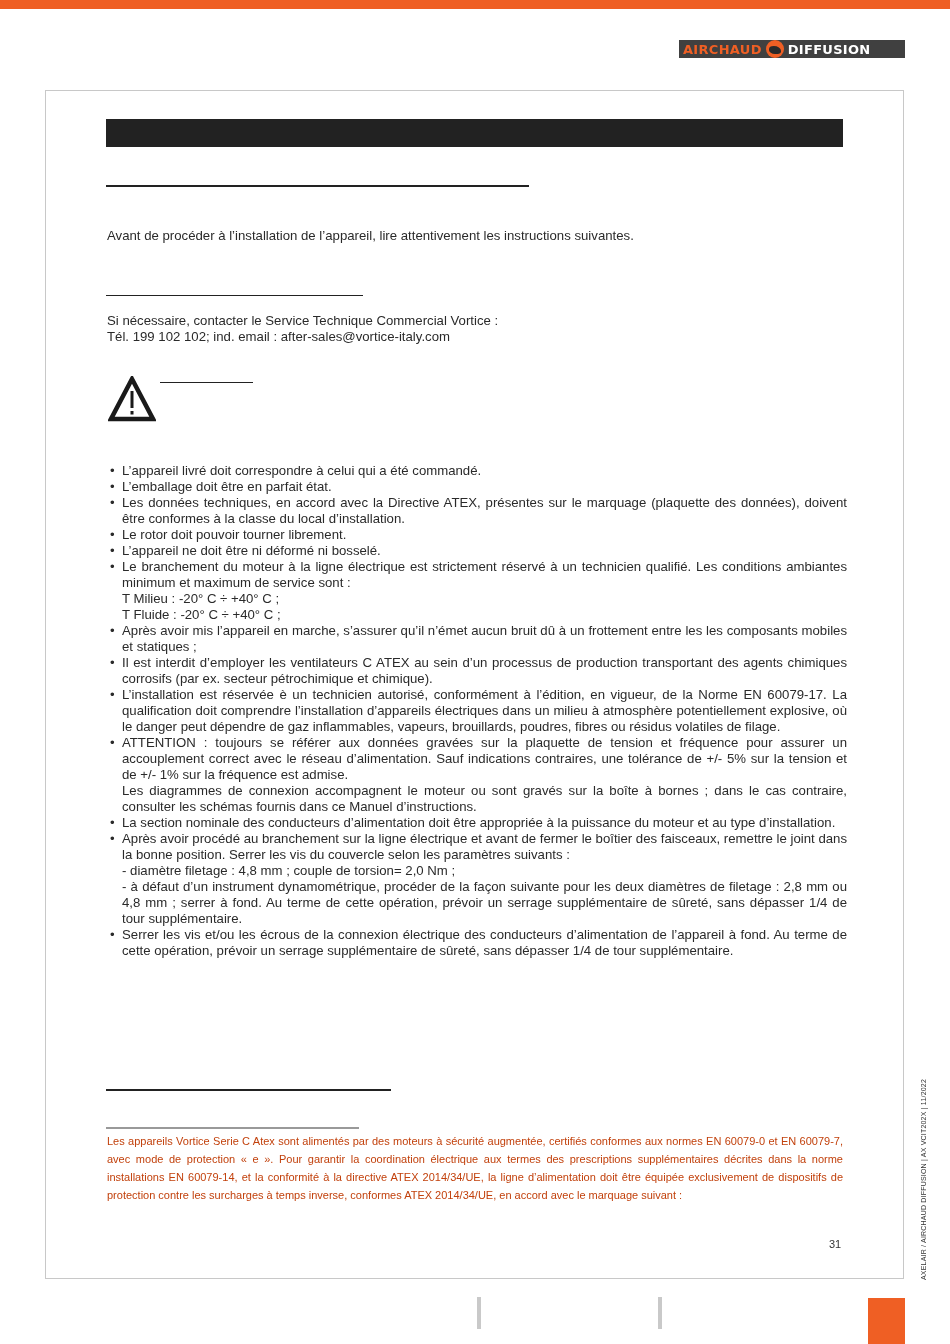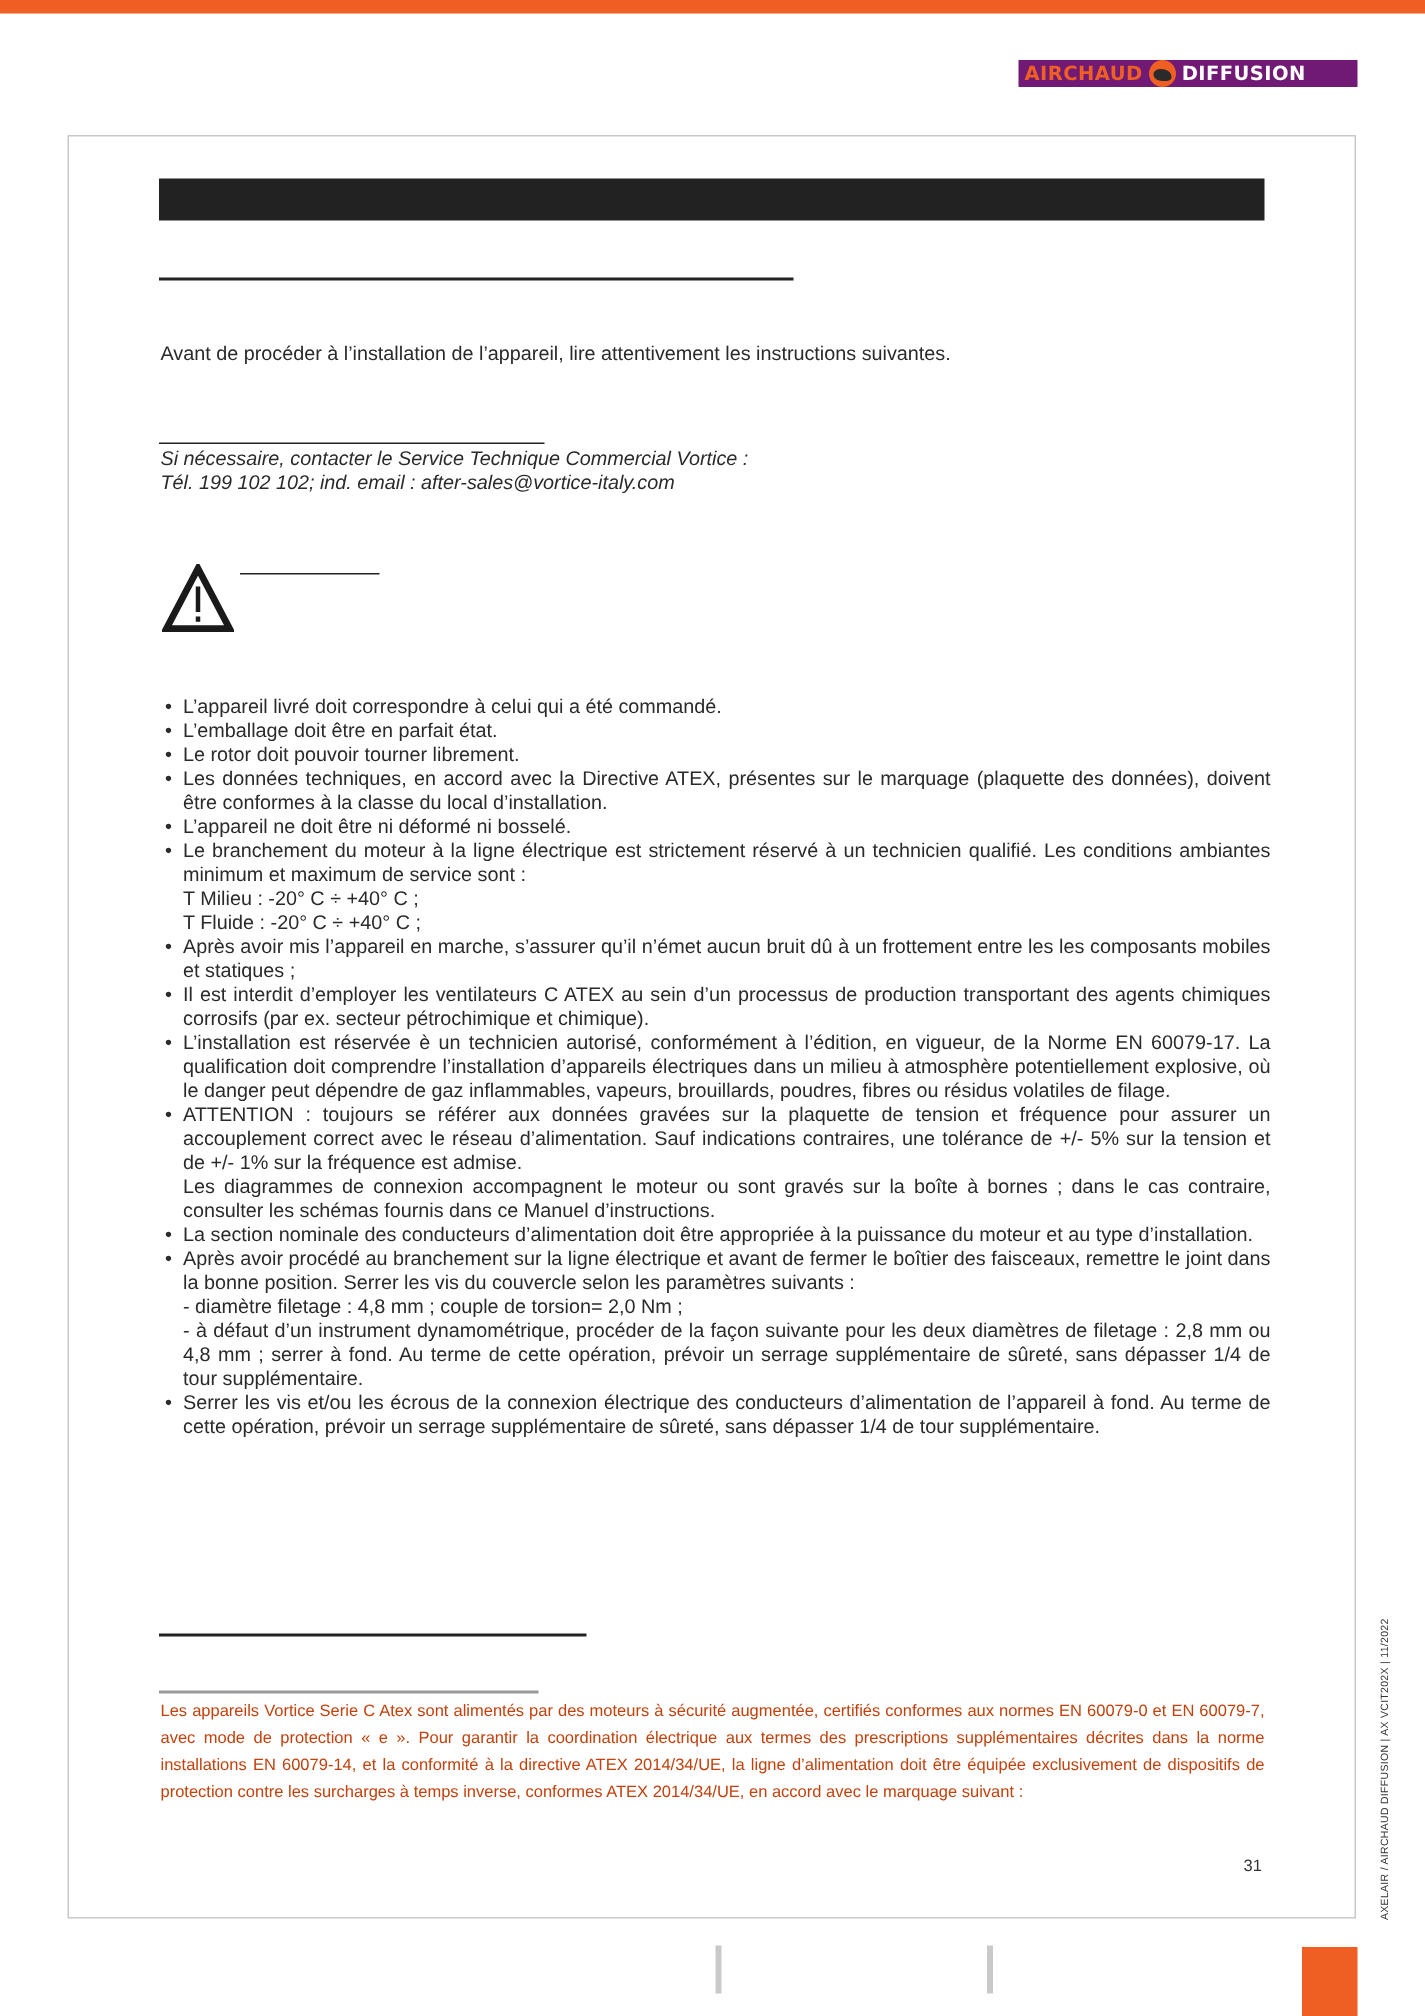--- a/index.html
+++ b/index.html
@@ -1,21 +1,21 @@
 <!DOCTYPE html>
 <html><head>
 <meta charset="utf-8">
 <style>
   html, body { margin:0; padding:0; }
   body {
     width:950px; height:1344px; position:relative; background:#ffffff;
     font-family:"Liberation Sans", sans-serif; color:#222; overflow:hidden;
   }
   .top-bar { position:absolute; left:0; top:0; width:950px; height:9px; background:#ef5f24; }
-  .logo { position:absolute; left:679px; top:40px; height:18px; width:226px; background:#701a75;
+  .logo { position:absolute; left:679px; top:40px; height:18px; width:226px; background:#404040;
           display:flex; align-items:center; font-family:"DejaVu Sans", sans-serif; font-weight:bold;
           font-size:13px; letter-spacing:0.3px; }
   .logo .l1 { color:#ef5f24; padding-left:4px; }
   .logo .emblem { width:18px; height:18px; border-radius:50%; background:#ef5f24; margin:0 4px;
           position:relative; overflow:hidden; }
   .logo .emblem::after { content:""; position:absolute; left:3px; top:6px; width:12px; height:8px;
           background:#2a2a2a; border-radius:40% 60% 30% 50%; }
   .logo .l2 { color:#ffffff; }
   .frame { position:absolute; left:45px; top:90px; width:859px; height:1189px; border:1px solid #c8c8c8; box-sizing:border-box; }
   .title-bar { position:absolute; left:106px; top:119px; width:737px; height:28px; background:#222222; }
@@ -51,38 +51,38 @@
 <div class="frame"></div>
 
 <div class="title-bar"></div>
 
 <div class="hr thick" style="left:106px; top:185px; width:423px;"></div>
 
 <div class="para" style="top:228px; width:737px;">Avant de procéder à l’installation de l’appareil, lire attentivement les instructions suivantes.</div>
 
 <div class="hr" style="left:106px; top:295px; width:257px;"></div>
 
-<div class="para" style="top:298px; width:737px;font-style:italic;">
+<div class="para" style="top:313px; width:737px;">
   <div>Si nécessaire, contacter le Service Technique Commercial Vortice :</div>
   <div>Tél. 199 102 102; ind. email : after-sales@vortice-italy.com</div>
 </div>
 
 <svg class="warn-icon" viewBox="0 0 48 46">
   <polygon points="24,3 45,43 3,43" fill="none" stroke="#1a1a1a" stroke-width="4.5" stroke-linejoin="miter"></polygon>
   <rect x="22.5" y="15" width="3" height="17" fill="#1a1a1a"></rect>
   <rect x="22.5" y="35" width="3" height="3.5" fill="#1a1a1a"></rect>
 </svg>
 
 <div class="hr" style="left:160px; top:382px; width:93px;"></div>
 
 <ul class="list">
   <li><span>L’appareil livré doit correspondre à celui qui a été commandé.</span></li>
   <li><span>L’emballage doit être en parfait état.</span></li>
+  <li><span>Les données techniques, en accord avec la Directive ATEX, présentes sur le marquage (plaquette des données), doivent être conformes à la classe du local d’installation.</span></li>
   <li><span>Le rotor doit pouvoir tourner librement.</span></li>
-  <li><span>Les données techniques, en accord avec la Directive ATEX, présentes sur le marquage (plaquette des données), doivent être conformes à la classe du local d’installation.</span></li>
   <li><span>L’appareil ne doit être ni déformé ni bosselé.</span></li>
   <li>
     <span>Le branchement du moteur à la ligne électrique est strictement réservé à un technicien qualifié. Les conditions ambiantes minimum et maximum de service sont :</span>
     <span class="sub">T Milieu : -20° C ÷ +40° C ;</span>
     <span class="sub">T Fluide : -20° C ÷ +40° C ;</span>
   </li>
   <li><span>Après avoir mis l’appareil en marche, s’assurer qu’il n’émet aucun bruit dû à un frottement entre les les composants mobiles et statiques ;</span></li>
   <li><span>Il est interdit d’employer les ventilateurs C ATEX au sein d’un processus de production transportant des agents chimiques corrosifs (par ex. secteur pétrochimique et chimique).</span></li>
   <li><span>L’installation est réservée è un technicien autorisé, conformément à l’édition, en vigueur, de la Norme EN 60079-17. La qualification doit comprendre l’installation d’appareils électriques dans un milieu à atmosphère potentiellement explosive, où le danger peut dépendre de gaz inflammables, vapeurs, brouillards, poudres, fibres ou résidus volatiles de filage.</span></li>
   <li>

